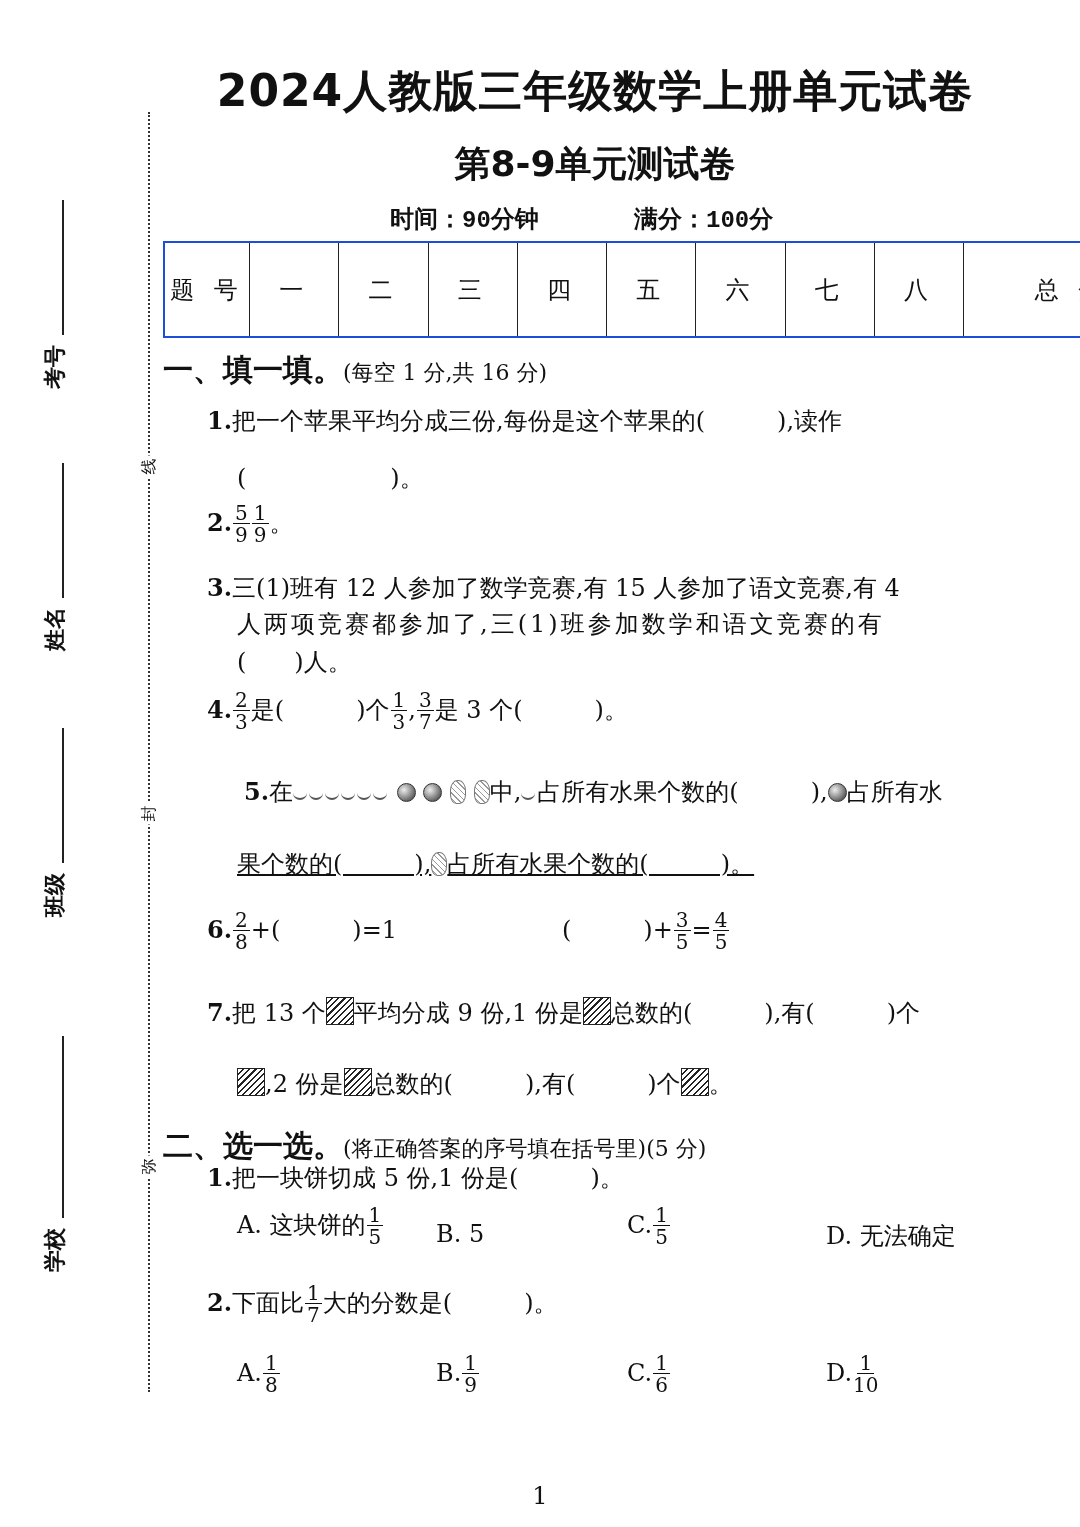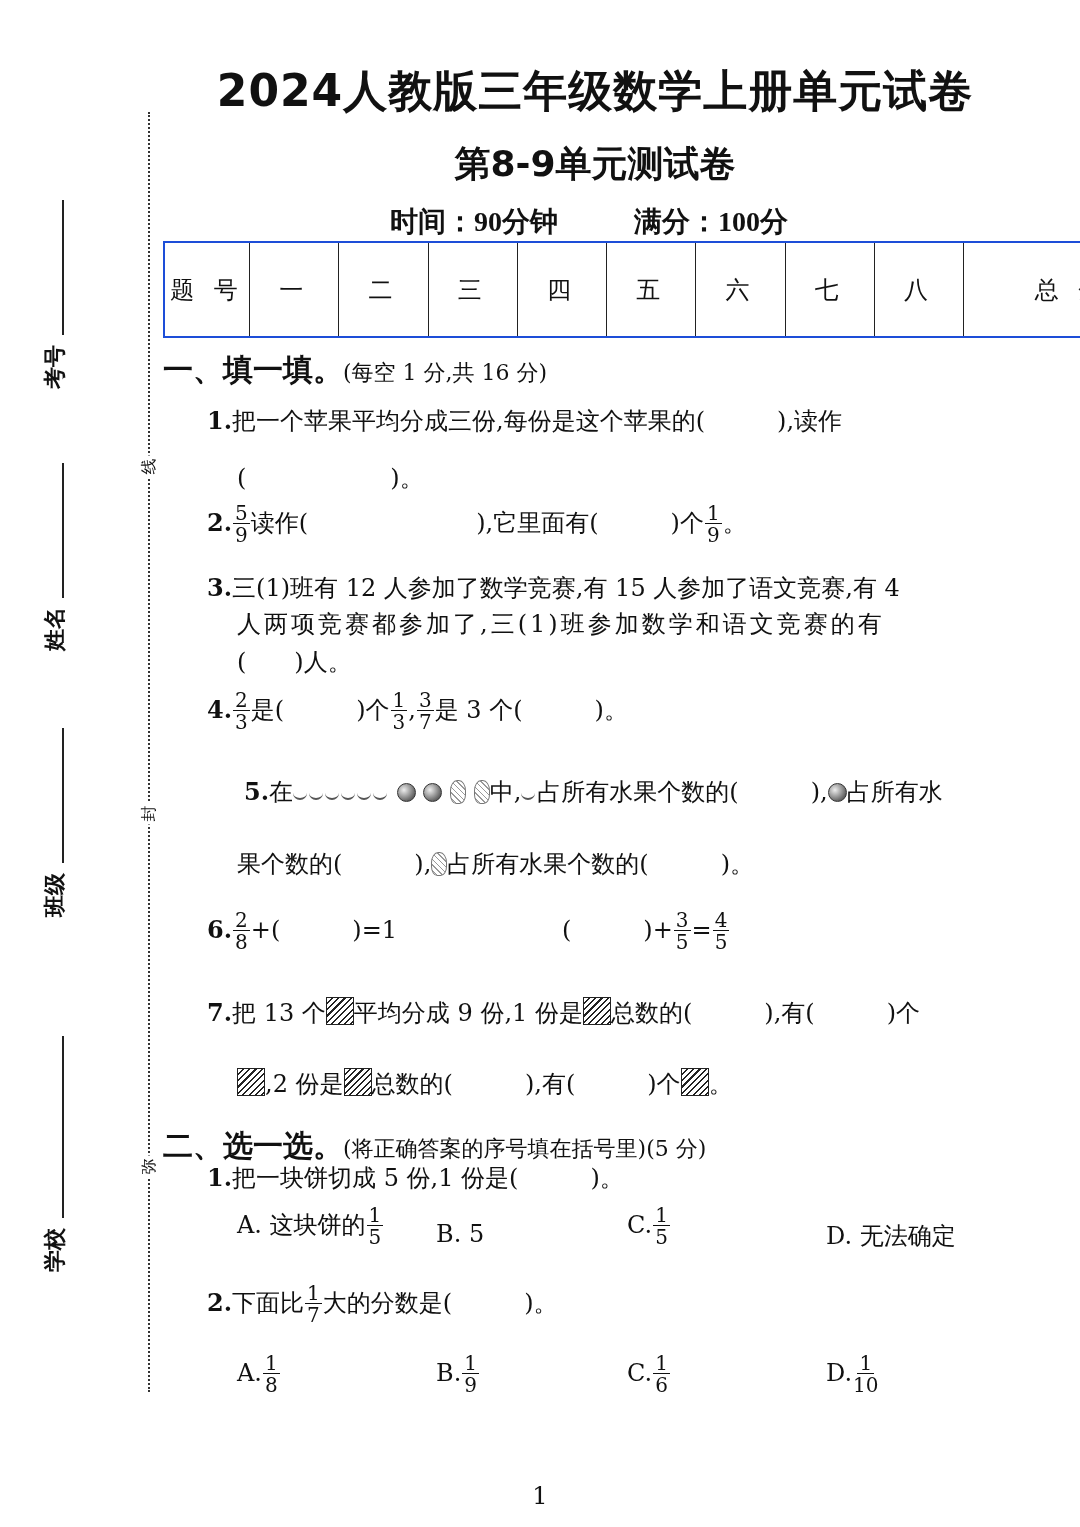--- a/index.html
+++ b/index.html
@@ -3,21 +3,21 @@
 <meta charset="utf-8">
 <style>
   html, body { margin:0; padding:0; background:#ffffff; }
   body { width:1080px; height:1527px; position:relative; overflow:hidden; color:#111;
          font-family:"DejaVu Serif", "Liberation Serif", serif; }
   .abs { position:absolute; }
   .title { left:0; width:1190px; top:62px; text-align:center; font-size:44px; font-weight:bold;
            font-family:"DejaVu Sans", "Liberation Sans", sans-serif; letter-spacing:1px; }
   .subtitle { left:0; width:1190px; top:140px; text-align:center; font-size:36px; font-weight:bold;
               font-family:"DejaVu Sans", "Liberation Sans", sans-serif; }
-  .meta { top:203px; font-size:28px; font-weight:bold; font-family:Liberation Serif, serif; }
+  .meta { top:203px; font-size:24px; font-weight:bold; font-family:Liberation Mono, monospace; }
   table.score { position:absolute; left:163px; top:241px; width:1018px; height:97px; border-collapse:collapse;
                 border:2px solid #1d4ed8; }
   table.score td { border:1.5px solid #222; text-align:center; font-size:24px; height:47px; padding:0;
                    font-family:"DejaVu Sans", "Liberation Sans", sans-serif; letter-spacing:6px; }
   table.score td.first { width:84px; }
   .sec { left:163px; font-size:22px; }
   .sec b { font-family:"DejaVu Sans", "Liberation Sans", sans-serif; font-size:30px; }
   .q { left:207px; font-size:24px; line-height:36px; }
   .q .num { font-weight:bold; }
   .cont { left:237px; font-size:24px; }
@@ -88,21 +88,21 @@
 
 <div class="abs q" style="top:403px;">
   <span class="num">1.</span><span>把一个苹果平均分成三份,每份是这个苹果的(　　　),读作</span>
 </div>
 <div class="abs cont" style="top:462px;">(　　　　　　)。</div>
 
 <div class="abs q" style="top:503px;">
   <span class="num">2.</span><span class="frac">
       <span class="n">5</span>
       <span class="d">9</span>
-    </span><span>读作(　　　　　　　),它里面有(　　　)个</span><span class="frac">
+    </span><span class="frac">
       <span class="n">1</span>
       <span class="d">9</span>
     </span><span>。</span>
 </div>
 
 <div class="abs q" style="top:570px;">
   <span class="num">3.</span><span>三(1)班有 12 人参加了数学竞赛,有 15 人参加了语文竞赛,有 4</span>
 </div>
 <div class="abs cont" style="top:608px; letter-spacing:3px;">人两项竞赛都参加了,三(1)班参加数学和语文竞赛的有</div>
 <div class="abs cont" style="top:646px;">(　　)人。</div>
@@ -116,21 +116,21 @@
       <span class="d">3</span>
     </span><span>,</span><span class="frac">
       <span class="n">3</span>
       <span class="d">7</span>
     </span><span>是 3 个(　　　)。</span>
 </div>
 
 <div class="abs q" style="top:774px;margin-left:37px;">
   <span class="num">5.</span><span>在</span><span><span class="banana"></span><span class="banana"></span><span class="banana"></span><span class="banana"></span><span class="banana"></span><span class="banana"></span> <span class="apple"></span> <span class="apple"></span> <span class="pine"></span> <span class="pine"></span></span><span>中,</span><span class="banana"></span><span>占所有水果个数的(　　　),</span><span class="apple"></span><span>占所有水</span>
 </div>
-<div class="abs cont" style="top:848px;">
+<div class="abs cont" style="top:848px;text-decoration:underline;">
   <span>果个数的(　　　),</span><span class="pine"></span><span>占所有水果个数的(　　　)。</span>
 </div>
 
 <div class="abs q" style="top:910px;">
   <span class="num">6.</span><span class="frac">
       <span class="n">2</span>
       <span class="d">8</span>
     </span><span>+(　　　)=1</span>
 </div>
 <div class="abs q" style="top:910px; left:562px;">

